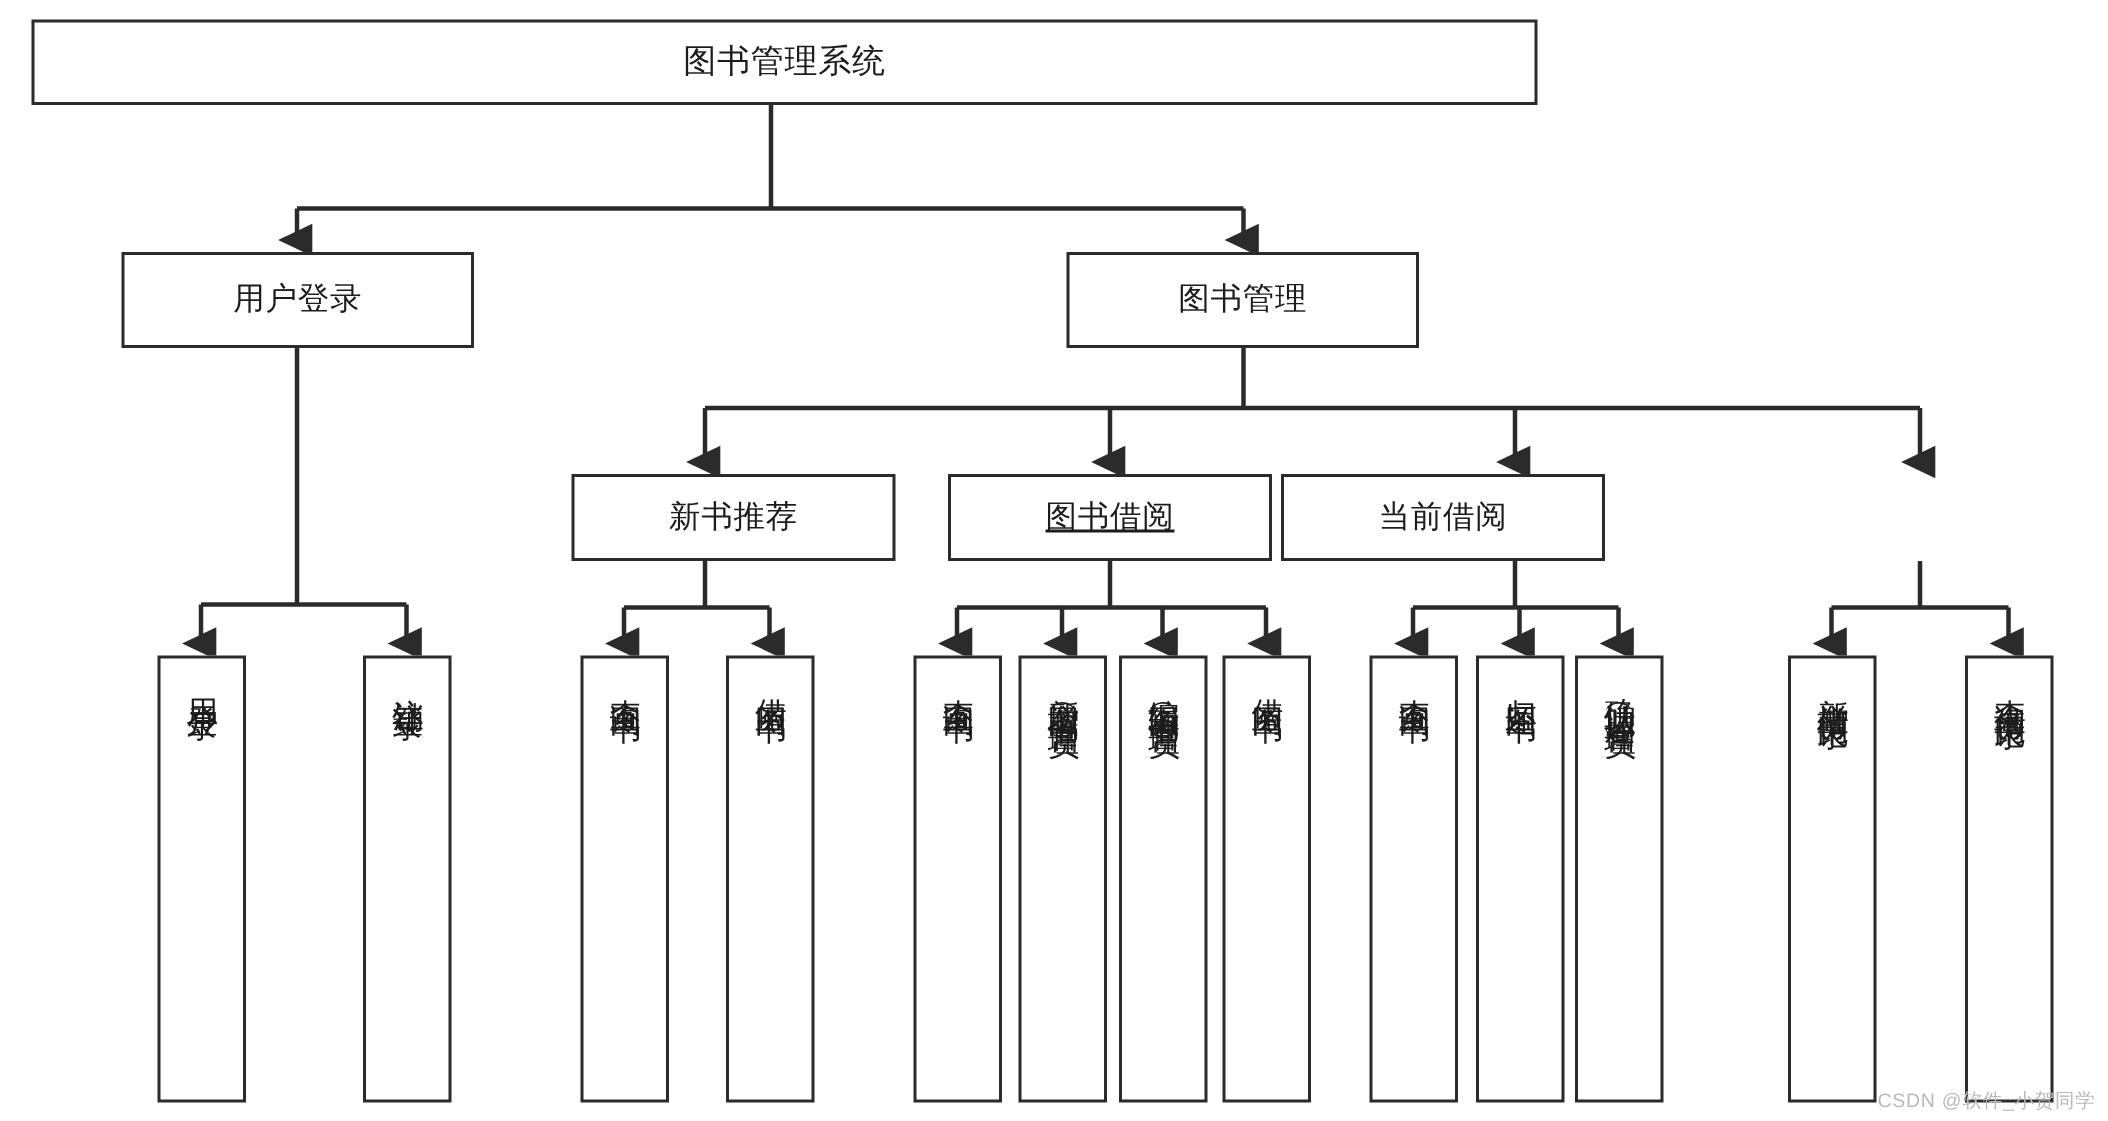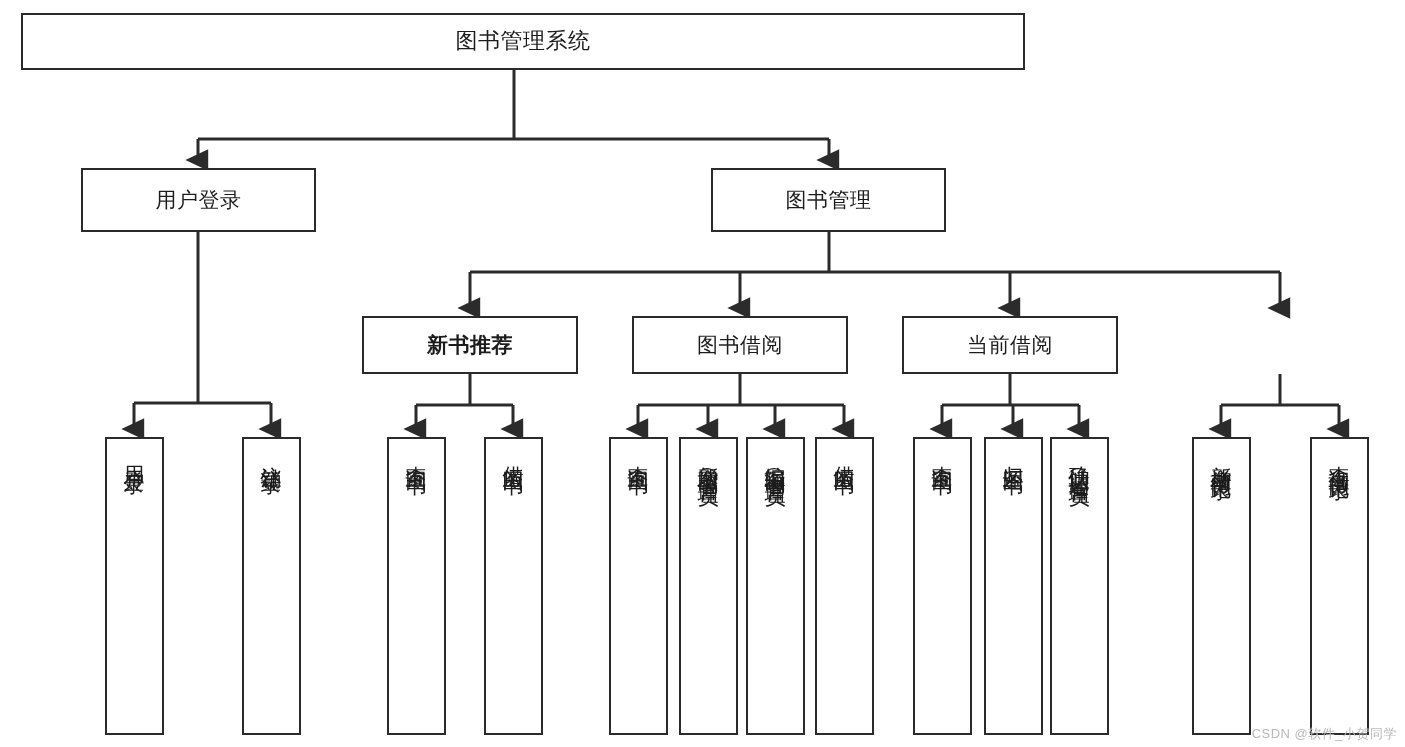--- a/index.html
+++ b/index.html
@@ -134,27 +134,27 @@
     <span class="node-label">图书管理系统</span>
   </div>
 
   <div class="node horiz" style="left:81px; top:168px; width:235px; height:64px;">
     <span class="node-label">用户登录</span>
   </div>
   <div class="node horiz" style="left:711px; top:168px; width:235px; height:64px;">
     <span class="node-label">图书管理</span>
   </div>
 
-  <div class="node horiz" style="left:362px; top:316px; width:216px; height:58px;font-weight:bold;">
+  <div class="node horiz" style="left:381px; top:316px; width:216px; height:58px;">
     <span class="node-label">新书推荐</span>
   </div>
-  <div class="node horiz" style="left:632px; top:316px; width:216px; height:58px;">
+  <div class="node horiz" style="left:632px; top:316px; width:216px; height:58px;text-decoration:underline;">
     <span class="node-label">图书借阅</span>
   </div>
-  <div class="node horiz" style="left:902px; top:316px; width:216px; height:58px;">
+  <div class="node horiz" style="left:854px; top:316px; width:216px; height:58px;">
     <span class="node-label">当前借阅</span>
   </div>
 
   <div class="node vert" style="left:105px; top:437px; width:59px; height:298px;">
     <span class="node-label">用户登录</span>
   </div>
   <div class="node vert" style="left:242px; top:437px; width:59px; height:298px;">
     <span class="node-label">注销登录</span>
   </div>
 

